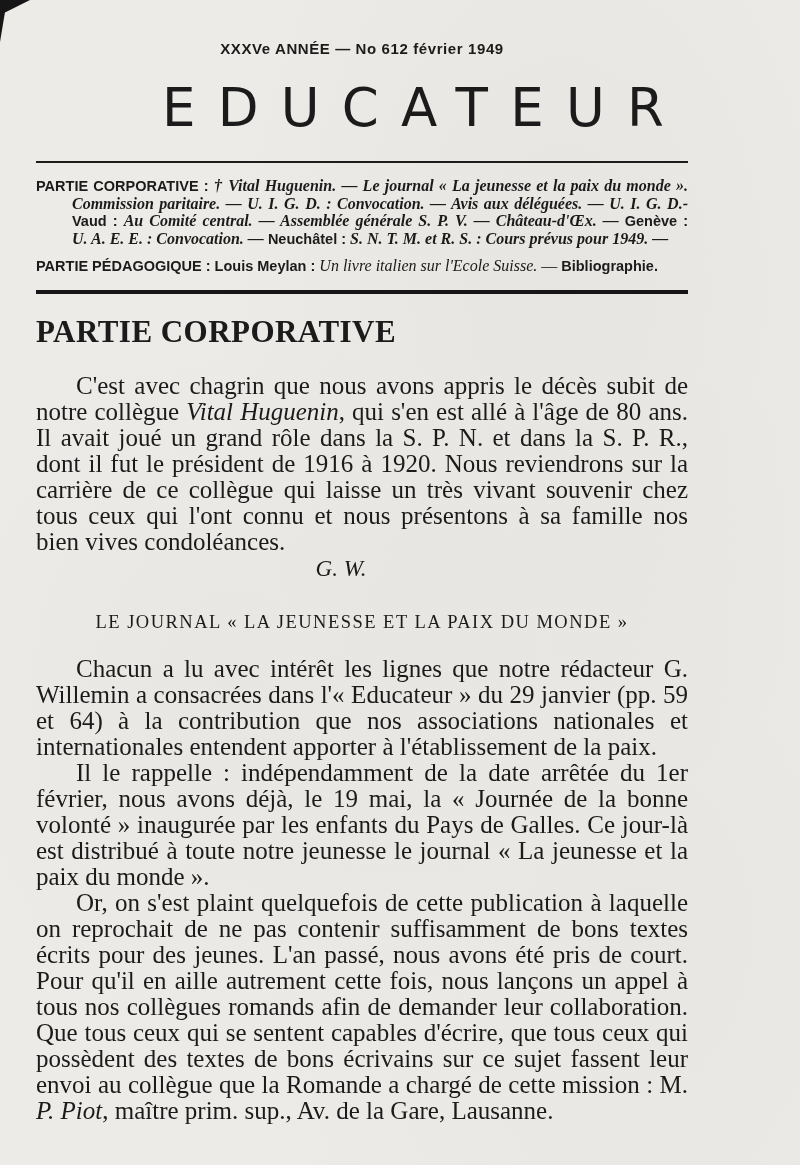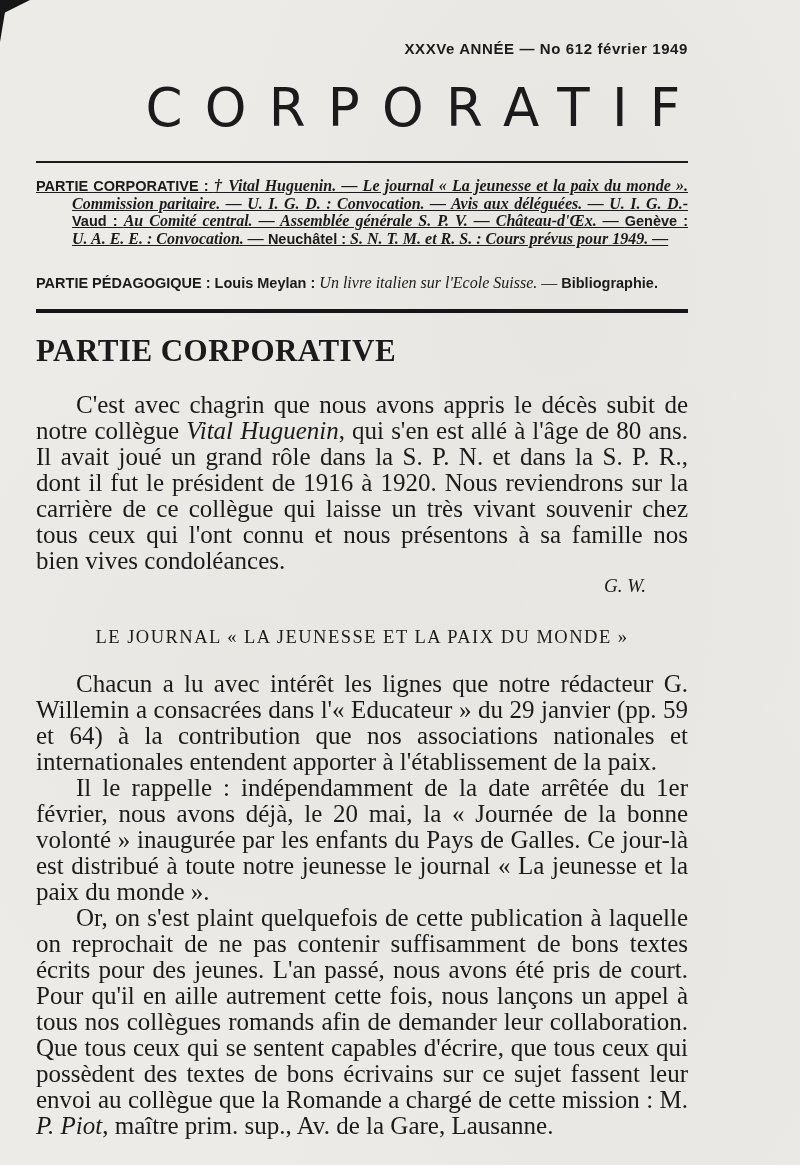--- a/index.html
+++ b/index.html
@@ -18,21 +18,21 @@
     position:absolute; top:0; left:0; width:0; height:0;
     border-top:15px solid #161616; border-right:30px solid transparent;
   }
   .corner-mark2 {
     position:absolute; top:0; left:0; width:0; height:0;
     border-left:7px solid #161616; border-bottom:42px solid transparent;
   }
   .content { position:absolute; left:36px; top:40px; width:652px; }
 
   
-  .meta-row { display:flex; justify-content:flex-end; align-items:baseline;
+  .meta-row { display:flex; justify-content:center; align-items:baseline;
     font-family:"Liberation Sans", sans-serif; font-weight:bold; font-size:15px; letter-spacing:0.04em; }
 
   
   .masthead-title {
     position:relative; left:62px; margin:24px 0 0 0; text-align:center;
     font-family:"DejaVu Sans","Liberation Sans",sans-serif; font-weight:normal;
     font-size:53px; letter-spacing:0.42em; line-height:1; white-space:nowrap;
   }
   .masthead-subtitle {
     position:relative; left:6px; margin-top:16px; text-align:center;
@@ -40,56 +40,56 @@
     font-size:22px; letter-spacing:0.24em; white-space:nowrap;
   }
   .rule { border:none; margin:0; border-top:2px solid #1c1c1c; }
   .rule-top { margin-top:27px; }
   .rule-thick { border-top:4px solid #161616; margin-top:15px; }
 
   
   .sommaire-label { margin-top:24px; padding-left:38px;
     font-family:"Liberation Sans",sans-serif; font-weight:bold; font-size:15px; letter-spacing:0.22em; }
   .sommaire { margin-top:14px; font-size:16px; line-height:17px; }
-  .som-line { text-align:justify; text-align-last:justify;text-decoration:underline; }
+  .som-line { text-align:justify; text-align-last:justify; }
   .som-line:last-child { text-align-last:auto; }
   .som-line + .som-line { padding-left:36px; }
   .sommaire .seg-i { font-weight:bold; }
-  .som-ped { margin-top:24px; font-size:16px; line-height:22px; }
+  .som-ped { margin-top:9px; font-size:16px; line-height:17px; }
 
   .seg-r { font-style:normal; }
   .seg-i { font-style:italic; }
   .seg-b { font-family:"Liberation Sans",sans-serif; font-weight:bold; font-style:normal; font-size:14.5px; }
 
   
   .section-title { margin:20px 0 0 0; font-size:31px; font-weight:bold; letter-spacing:0.015em; }
   .sub-heading { margin:44px 0 0 0; text-align:center; font-weight:normal;
     font-size:18px; letter-spacing:0.08em; }
   .sub-heading.journal { margin-top:30px; font-size:18.5px;text-align:center; }
 
   .body-text { margin-top:23px; }
   .body-par { font-size:25px; line-height:26px; text-align:justify; text-indent:40px; margin:0; }
-  .signature { font-size:19px; font-style:italic; text-align:right; padding-right:42px; }
+  .signature { font-size:23px; font-style:italic; text-align:center; padding-right:42px; }
   .signature.gw { margin-top:1px; }
 </style>
 </head>
 <body>
 
 <div class="page">
   <div class="corner-mark"></div>
   <div class="corner-mark2"></div>
 
   <div class="content">
 
     <div class="meta-row">
       <span>XXXVe ANNÉE — No 6</span>
       <span>12 février 1949</span>
     </div>
 
-    <h1 class="masthead-title">CORPORATIF</h1>
+    <h1 class="masthead-title">EDUCATEUR</h1>
 
     <hr class="rule rule-top">
 
 
     <div class="sommaire">
         <div class="som-line"><span class="seg-b">PARTIE CORPORATIVE : </span><span class="seg-i">† Vital Huguenin. — Le journal « La jeunesse et la paix du monde ».</span></div>
         <div class="som-line"><span class="seg-i">Commission paritaire. — U. I. G. D. : Convocation. — Avis aux déléguées. — U. I. G. D.-</span></div>
         <div class="som-line"><span class="seg-b">Vaud : </span><span class="seg-i">Au Comité central. — Assemblée générale S. P. V. — Château-d'Œx. — </span><span class="seg-b">Genève :</span></div>
         <div class="som-line"><span class="seg-i">U. A. E. E. : Convocation. — </span><span class="seg-b">Neuchâtel : </span><span class="seg-i">S. N. T. M. et R. S. : Cours prévus pour 1949. —</span></div>
       </div>
@@ -103,18 +103,18 @@
 
     <div class="body-text">
       <p class="body-par"><span class="seg-r">C'est avec chagrin que nous avons appris le décès subit de notre collègue </span><span class="seg-i">Vital Huguenin</span><span class="seg-r">, qui s'en est allé à l'âge de 80 ans. Il avait joué un grand rôle dans la S. P. N. et dans la S. P. R., dont il fut le président de 1916 à 1920. Nous reviendrons sur la carrière de ce collègue qui laisse un très vivant souvenir chez tous ceux qui l'ont connu et nous présentons à sa famille nos bien vives condoléances.</span></p>
     </div>
     <div class="signature gw">G. W.</div>
 
     <h3 class="sub-heading journal">LE JOURNAL « LA JEUNESSE ET LA PAIX DU MONDE »</h3>
 
     <div class="body-text">
         <p class="body-par"><span class="seg-r">Chacun a lu avec intérêt les lignes que notre rédacteur G. Willemin a consacrées dans l'« Educateur » du 29 janvier (pp. 59 et 64) à la contribution que nos associations nationales et internationales entendent apporter à l'établissement de la paix.</span></p>
-        <p class="body-par"><span class="seg-r">Il le rappelle : indépendamment de la date arrêtée du 1er février, nous avons déjà, le 20 mai, la « Journée de la bonne volonté » inaugurée par les enfants du Pays de Galles. Ce jour-là est distribué à toute notre jeunesse le journal « La jeunesse et la paix du monde ».</span></p>
+        <p class="body-par"><span class="seg-r">Il le rappelle : indépendamment de la date arrêtée du 1er février, nous avons déjà, le 19 mai, la « Journée de la bonne volonté » inaugurée par les enfants du Pays de Galles. Ce jour-là est distribué à toute notre jeunesse le journal « La jeunesse et la paix du monde ».</span></p>
         <p class="body-par"><span class="seg-r">Or, on s'est plaint quelquefois de cette publication à laquelle on reprochait de ne pas contenir suffisamment de bons textes écrits pour des jeunes. L'an passé, nous avons été pris de court. Pour qu'il en aille autrement cette fois, nous lançons un appel à tous nos collègues romands afin de demander leur collaboration. Que tous ceux qui se sentent capables d'écrire, que tous ceux qui possèdent des textes de bons écrivains sur ce sujet fassent leur envoi au collègue que la Romande a chargé de cette mission : M. </span><span class="seg-i">P. Piot</span><span class="seg-r">, maître prim. sup., Av. de la Gare, Lausanne.</span></p>
       </div>
 
   </div>
 </div>
 
 </body></html>

